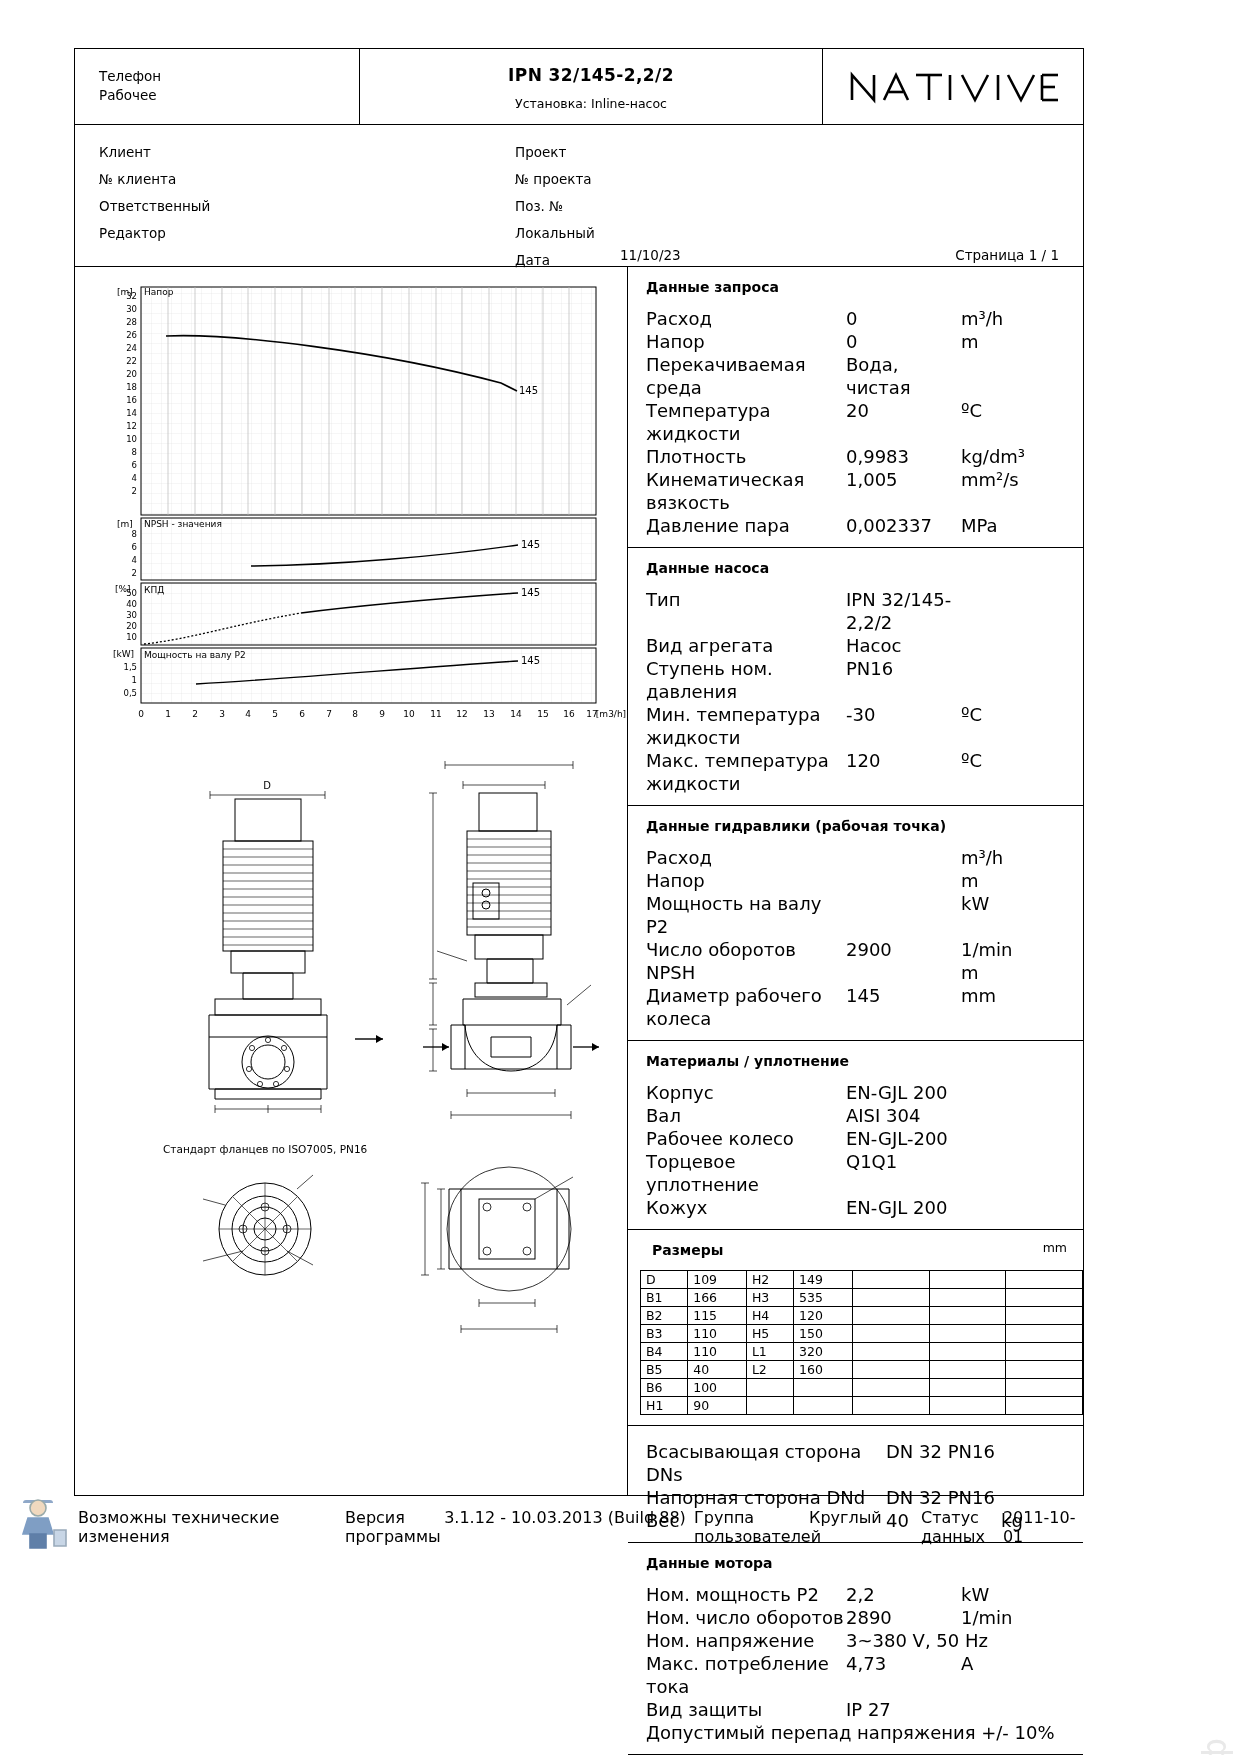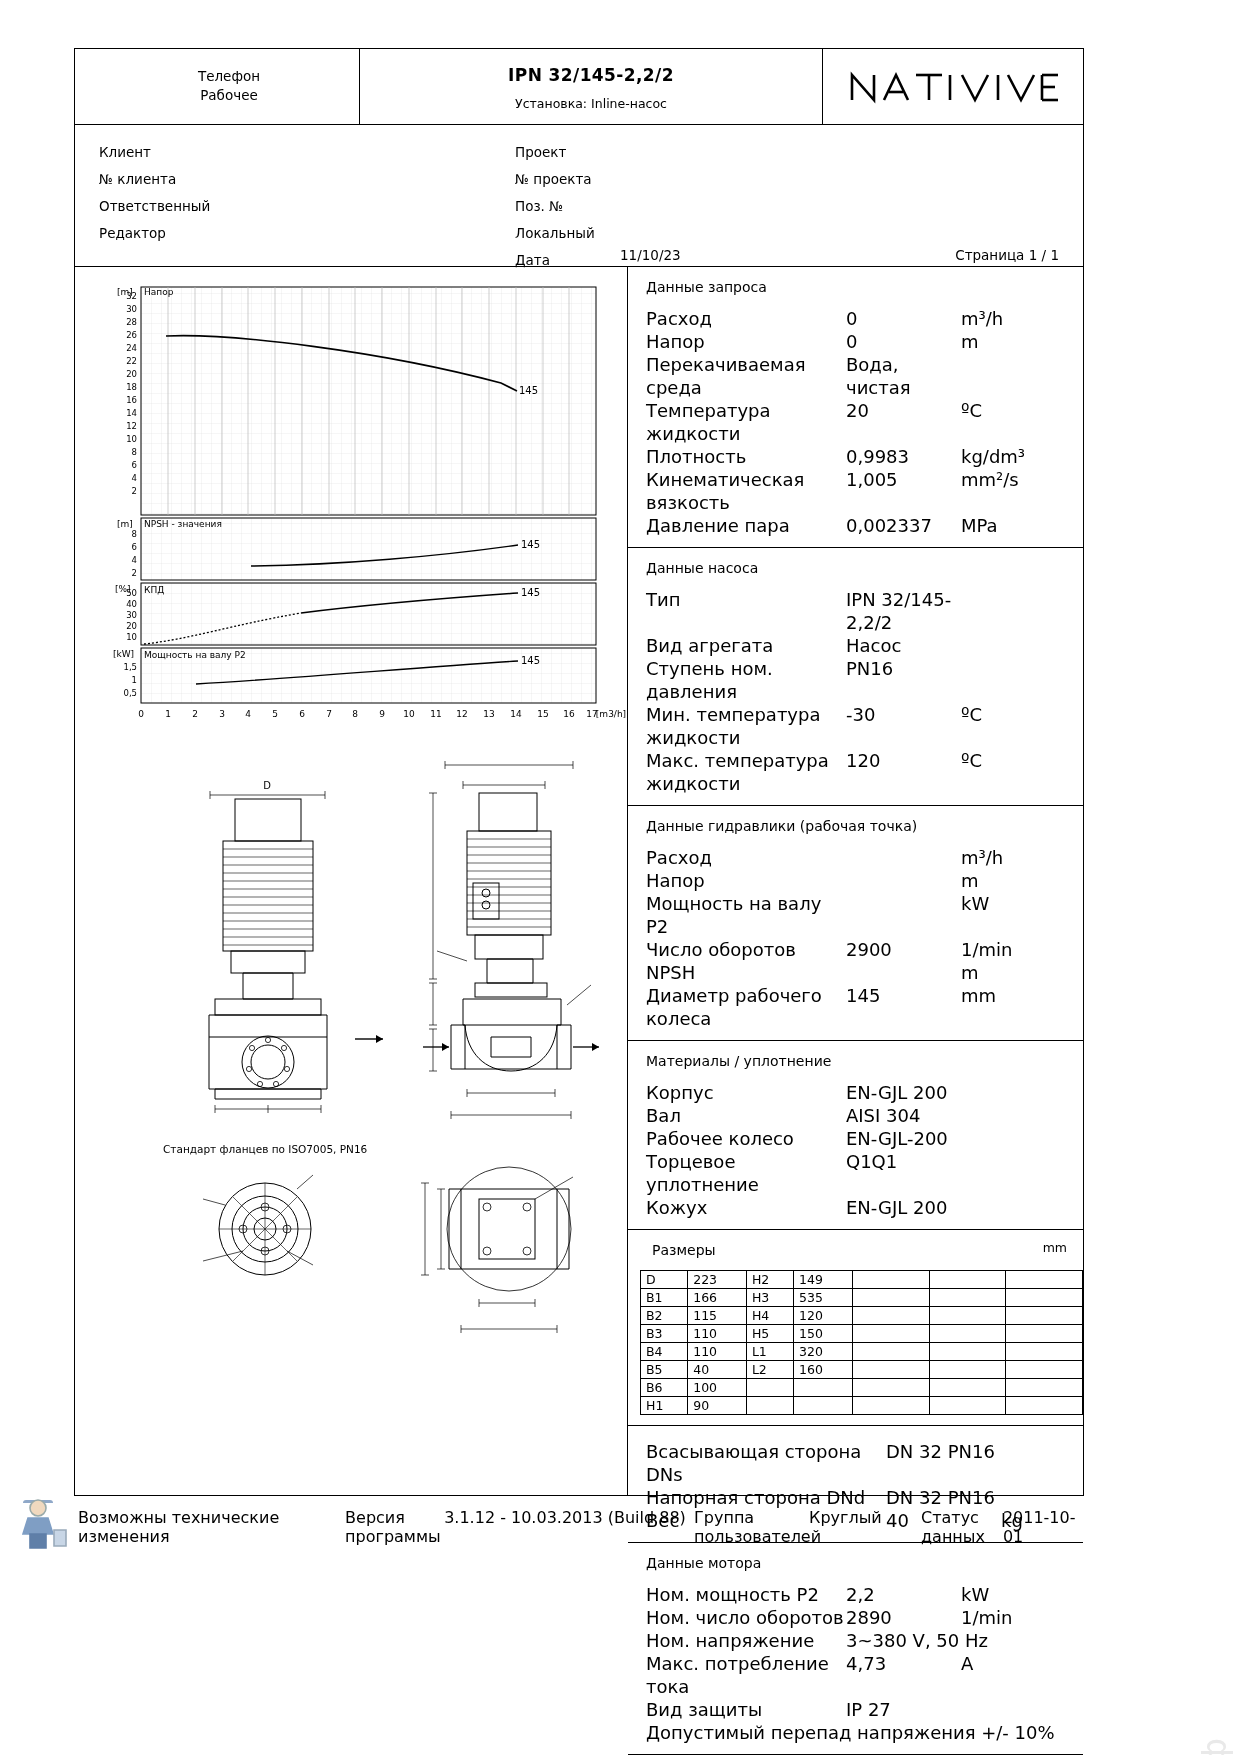--- a/index.html
+++ b/index.html
@@ -1,38 +1,38 @@
 <!DOCTYPE html>
 <html><head>
 <meta charset="utf-8">
 <style>
   html,body{margin:0;padding:0;background:#fff;}
   body{width:1240px;height:1755px;font-family:"DejaVu Sans","Liberation Sans",sans-serif;color:#000;position:relative;}
   .sheet{position:absolute;left:74px;top:48px;width:1010px;height:1448px;border:1px solid #000;box-sizing:border-box;}
   
   .hdr{display:flex;height:76px;border-bottom:1px solid #000;box-sizing:border-box;}
-  .hdr-left{width:285px;border-right:1px solid #000;box-sizing:border-box;padding:18px 0 0 24px;font-size:13.5px;line-height:19px;text-align:center;}
+  .hdr-left{width:285px;border-right:1px solid #000;box-sizing:border-box;padding:18px 0 0 24px;font-size:13.5px;line-height:19px;}
   .hdr-mid{flex:1;border-right:1px solid #000;box-sizing:border-box;text-align:center;padding-top:16px;}
   .hdr-title{font-size:17px;font-weight:bold;letter-spacing:.4px;}
   .hdr-sub{font-size:12.5px;margin-top:11px;}
   .hdr-logo{width:260px;display:flex;align-items:center;justify-content:center;}
   .logo-svg{width:215px;height:40px;}
   
   .meta{height:142px;border-bottom:1px solid #000;box-sizing:border-box;position:relative;font-size:13.5px;}
   .meta .col1{position:absolute;left:24px;top:14px;line-height:27px;}
   .meta .col2{position:absolute;left:440px;top:14px;line-height:27px;}
   .meta .dateval{position:absolute;left:545px;top:122px;}
   .meta .page{position:absolute;right:24px;top:122px;}
   
   .body{display:flex;height:1228px;}
   .left{width:553px;border-right:1px solid #000;box-sizing:border-box;position:relative;}
   .right{flex:1;position:relative;}
   
   .panel{border-bottom:1px solid #000;box-sizing:border-box;padding:10px 0 10px 0;}
-  .panel h3{font-size:14px;margin:2px 0 12px 18px;font-weight:normal;}
+  .panel h3{font-size:14px;margin:2px 0 12px 18px;font-weight:bold;}
   .row{display:flex;font-size:18px;line-height:23px;padding-left:18px;}
   .row .lbl{width:200px;}
   .row .val{width:115px;}
   .row .unit{width:80px;}
   
   .dims h3{display:inline-block;}
   .dims-hd{display:flex;justify-content:space-between;padding:0 16px 0 18px;}
   table.dimtab{border-collapse:collapse;margin-left:12px;font-size:12.5px;}
   table.dimtab td{border:1px solid #000;padding:0 5px;height:17px;line-height:17px;}
   
@@ -477,21 +477,21 @@
 
       <div class="panel dims">
         <div class="dims-hd">
           <h3 style="margin-left:6px">Размеры</h3>
           <span style="font-size:12.5px">mm</span>
         </div>
         <table class="dimtab">
           <tbody>
               <tr>
             <td style="width:38px">D</td>
-            <td style="width:50px">223</td>
+            <td style="width:50px">109</td>
             <td style="width:38px">H2</td>
             <td style="width:50px">149</td>
             <td style="width:72px"></td>
             <td style="width:72px"></td>
             <td style="width:72px"></td>
           </tr>
           <tr>
             <td>B1</td>
             <td>166</td>
             <td>H3</td>

